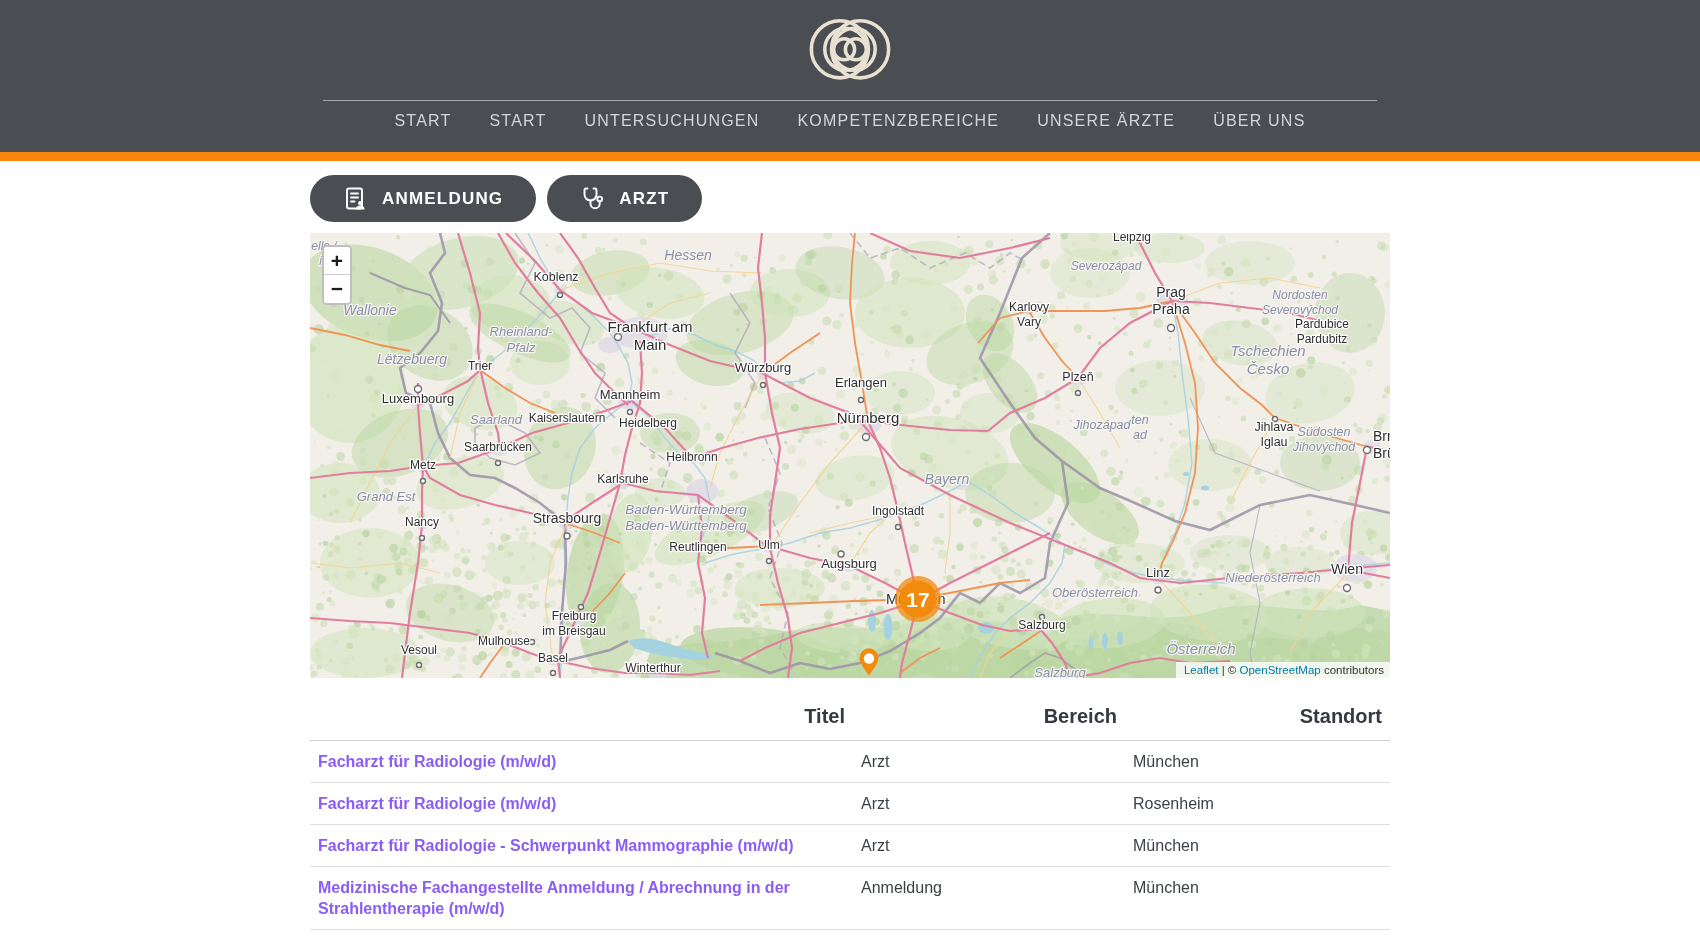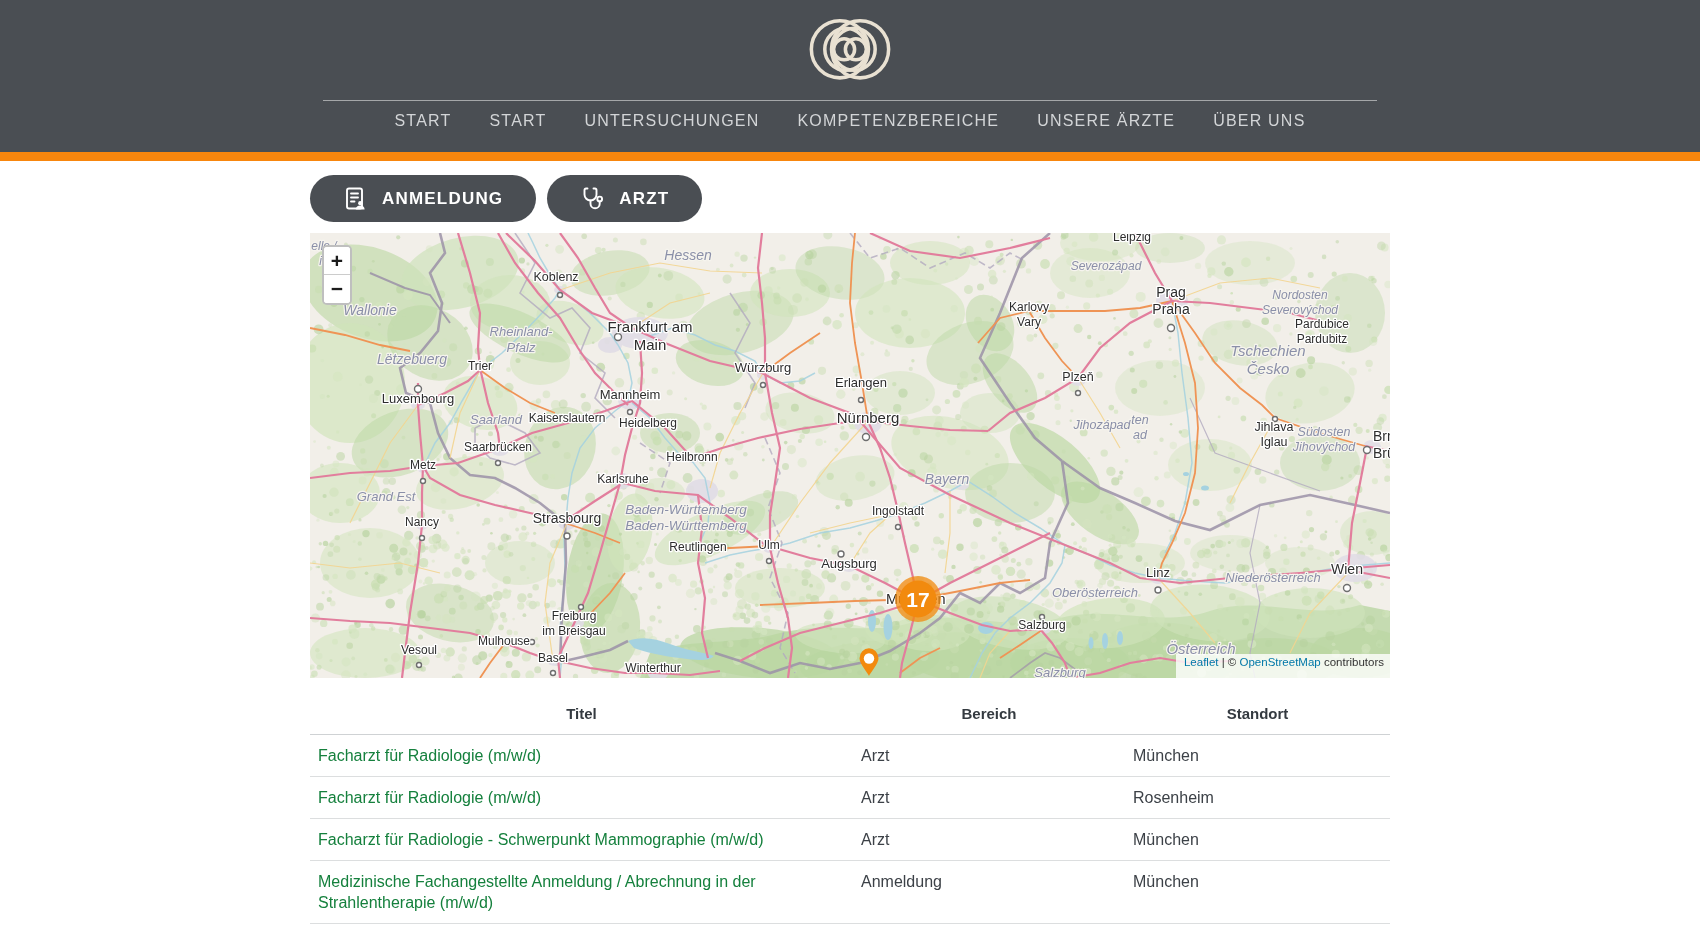--- a/index.html
+++ b/index.html
@@ -31,38 +31,38 @@
   .map-wrap { position:relative; margin-top:11px; width:1080px; height:445px;
     background:#f2efe9; overflow:hidden; cursor:grab; }
   .map-wrap svg.basemap { position:absolute; left:0; top:0; }
   .zoomctl { position:absolute; left:12px; top:12px; width:30px; border:2px solid rgba(0,0,0,.25);
     border-radius:5px; overflow:hidden; background:#fff; z-index:5; }
   .zoomctl a { display:block; width:26px; height:28px; line-height:27px; text-align:center;
     color:#1c1c1c; font-size:21px; font-weight:700; text-decoration:none; cursor:pointer;
     background:#fff; }
   .zoomctl a:first-child { border-bottom:1px solid #ccc; }
   .attribution { position:absolute; right:0; bottom:0; background:rgba(255,255,255,.8);
-    font-size:11.5px; color:#333; padding:1px 6px 8px 8px; z-index:5; line-height:1.3; }
+    font-size:11.5px; color:#333; padding:1px 6px 0 8px; z-index:5; line-height:1.3; }
   .attribution a { color:#0078a8; text-decoration:none; cursor:pointer; }
 
   
   text.city { fill:#2d2d2d; paint-order:stroke; stroke:#ffffff; stroke-width:2.6px;
     stroke-linejoin:round; font-family:"Liberation Sans",sans-serif; }
   text.region { fill:#8a8fa8; font-style:italic; paint-order:stroke; stroke:#f6f4ee;
     stroke-width:2.4px; stroke-linejoin:round; font-family:"Liberation Sans",sans-serif; }
   text.cluster-count { fill:#fff; font-weight:700; font-size:21px;
     font-family:"Liberation Sans",sans-serif; }
 
   
   table.jobs { margin-top:14px; width:1080px; border-collapse:collapse; table-layout:fixed; }
-  table.jobs th { text-align:center; font-size:15px; font-weight:700; color:#343a40;
+  table.jobs th { text-align:right; font-size:20px; font-weight:700; color:#343a40;
     padding:13px 8px 12px 8px; border-bottom:1px solid #cfd2d4; }
   table.jobs td { font-size:16px; color:#3c4147; padding:10px 8px 10px 8px;
     border-bottom:1px solid #dcdedf; vertical-align:top; line-height:21px; }
-  table.jobs a.joblink { color:#15803d; font-weight:400; text-decoration:none; cursor:pointer; }
+  table.jobs a.joblink { color:#8b5cf6; font-weight:700; text-decoration:none; cursor:pointer; }
   col.c1 { width:543px; } col.c2 { width:272px; } col.c3 { width:265px; }
 </style>
 </head>
 <body>
 
 <header>
   <div class="logo">
     <svg viewBox="0 0 100 96" fill="none" stroke="#e9e1d2" stroke-width="4.2">
       <circle cx="38" cy="48" r="34"></circle>
       <circle cx="62" cy="48" r="34"></circle>

